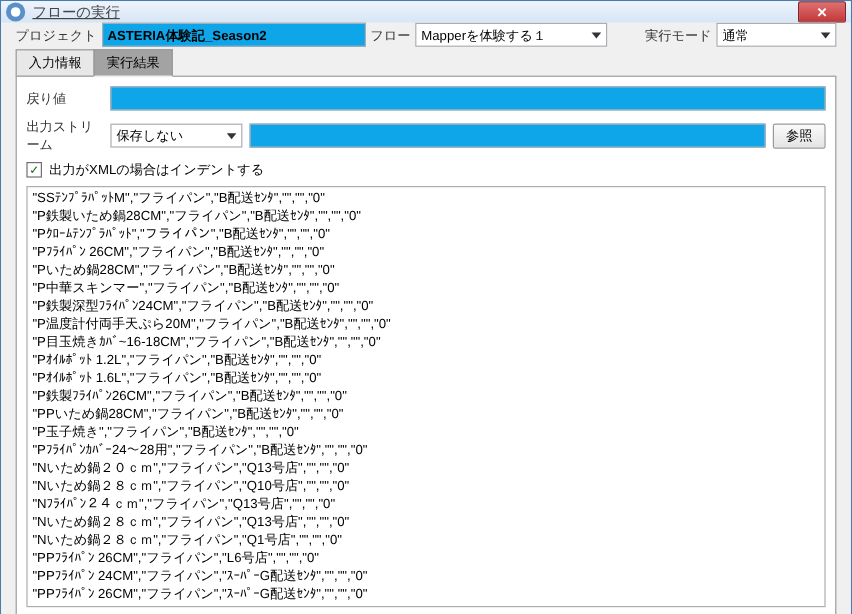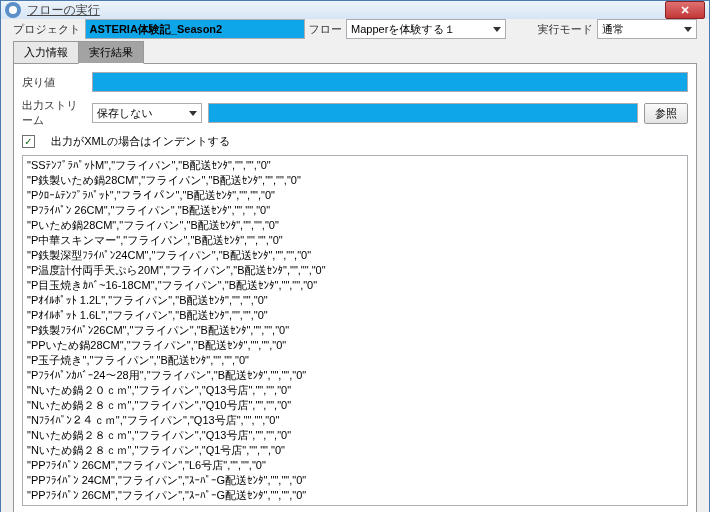--- a/index.html
+++ b/index.html
@@ -16,21 +16,21 @@
 .text-input { border: 1px solid #abadb3; background: #0ea5e9; padding: 2px 4px; font-size: 11px; height: 20px; font-weight: bold; }
 .combo { border: 1px solid #abadb3; background: #fff; padding: 2px 4px; font-size: 11px; height: 20px; display: flex; align-items: center; justify-content: space-between; cursor: pointer; }
 .combo-arrow { width: 0; height: 0; border-left: 4px solid transparent; border-right: 4px solid transparent; border-top: 5px solid #333; margin-left: 4px; }
 .tabs { display: flex; padding: 0 12px; margin-top: 2px; }
 .tab { padding: 3px 10px; border: 1px solid #999; background: #e8e8e8; font-size: 11px; cursor: pointer; margin-right: -1px; }
 .tab.active { background: #a3a3a3; border-bottom: 1px solid #fff; position: relative; z-index: 1; }
 .tab-content { flex: 1; border: 1px solid #999; margin: 0 12px; background: #fff; padding: 8px; display: flex; flex-direction: column; margin-top: -1px; }
 .row { display: flex; align-items: center; margin-bottom: 6px; gap: 6px; }
 .row label { width: 64px; color: #333; }
 .btn-sm { border: 1px solid #999; background: linear-gradient(to bottom, #fafafa, #e4e4e4); padding: 2px 10px; font-size: 11px; cursor: pointer; border-radius: 2px; text-align: right; }
-.checkbox-row { display: flex; align-items: center; margin-bottom: 6px; gap: 16px; }
+.checkbox-row { display: flex; align-items: center; margin-bottom: 6px; gap: 6px; }
 .checkbox { width: 13px; height: 13px; border: 1px solid #707070; background: #fff; display: inline-flex; align-items: center; justify-content: center; }
 .checkbox.checked::after { content: "✓"; font-size: 10px; color: #1a6b1a; }
 .output-area { flex: 1; border: 1px solid #abadb3; background: #fff; overflow-y: scroll; padding: 2px 4px; font-size: 11px; line-height: 15px; color: #000; white-space: nowrap; font-family: "MS UI Gothic", sans-serif; }
 .output-area::-webkit-scrollbar { width: 16px; }
 .output-area::-webkit-scrollbar-track { background: #efefef; border-left: 1px solid #ddd; }
 .output-area::-webkit-scrollbar-thumb { background: #cdcdcd; border: 1px solid #aaa; }
 </style>
 </head>
 <body>
 

